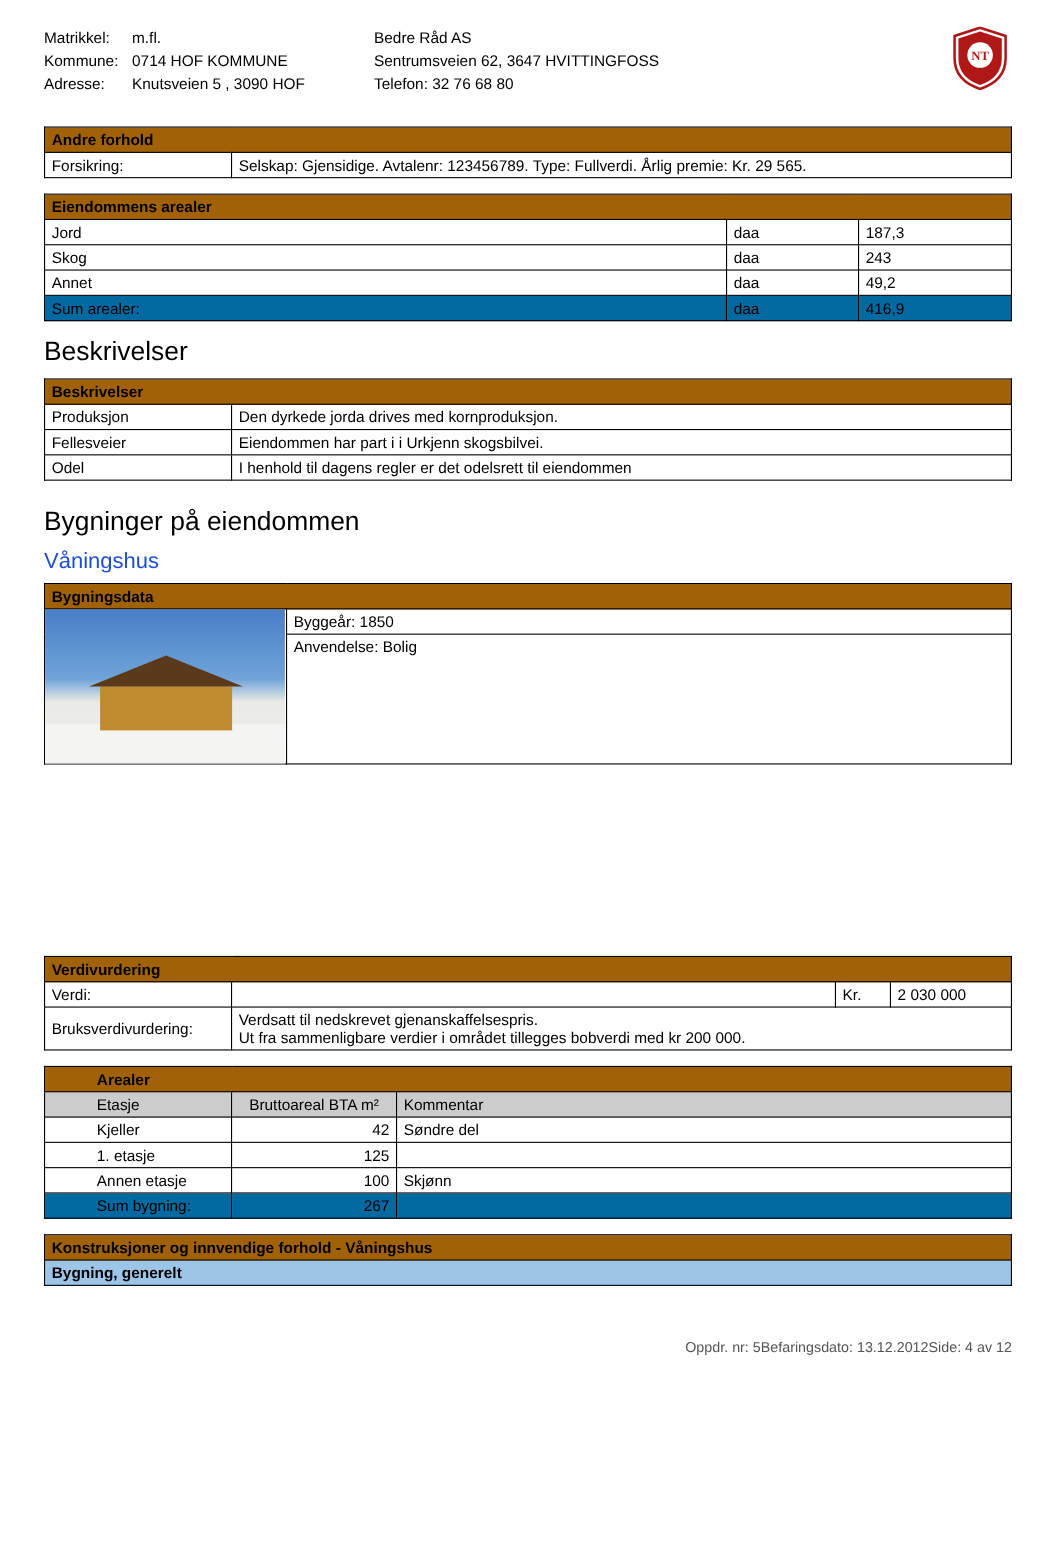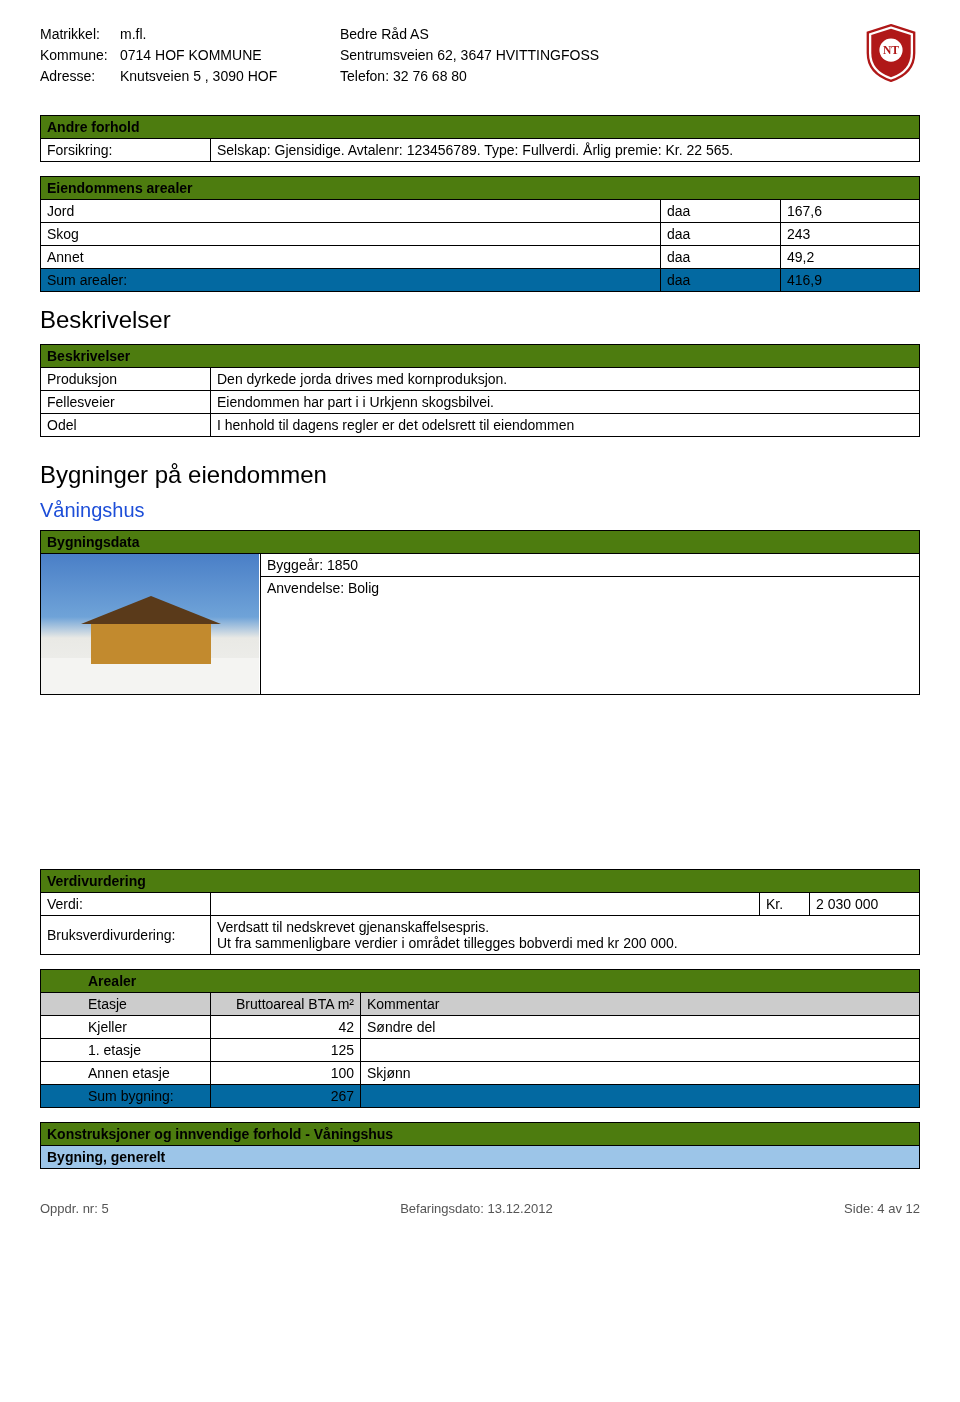--- a/index.html
+++ b/index.html
@@ -40,21 +40,21 @@
     margin-bottom: 14px;
   }
   table.block td, table.block th {
     border: 1px solid #000;
     padding: 3px 6px;
     font-size: 14px;
     text-align: left;
     vertical-align: middle;
   }
   .section-head {
-    background: #4d7c0f;
+    background: #a16207;
     font-weight: bold;
     font-size: 16px;
   }
   .section-head-small {
     background: #9cc5e8;
     font-weight: bold;
     font-size: 14px;
   }
   .col-h {
     background: #ccc;
@@ -102,24 +102,24 @@
   }
   .photo .snow1 {
     position: absolute; left:0; bottom:0; width:100%; height:36px;
     background: #f4f4f2;
   }
 
   .gap { height: 160px; }
 
   .footer {
     display: flex;
-    justify-content: space-between;
+    justify-content: flex-end;
     font-size: 13px;
     color: #555;
-    margin-top: 26px;
+    margin-top: 42px;
     padding-top: 6px;
   }
 
   .twocol td:first-child { width: 170px; }
   .threecol td:nth-child(1) { width: 170px; }
   .threecol td:nth-child(2) { width: auto; }
   .arealer td:nth-child(1){ width:170px;padding-left:47px; }
   .arealer td:nth-child(2){ width:150px; text-align:right;}
 </style>
 </head>
@@ -157,34 +157,34 @@
     </div>
   </div>
 
   <table class="block twocol">
     <tbody>
         <tr>
           <td class="section-head" colspan="2">Andre forhold</td>
         </tr>
     <tr>
       <td>Forsikring:</td>
-      <td>Selskap: Gjensidige.  Avtalenr: 123456789.  Type: Fullverdi.  Årlig premie: Kr. 22 565.</td>
+      <td>Selskap: Gjensidige.  Avtalenr: 123456789.  Type: Fullverdi.  Årlig premie: Kr. 29 565.</td>
     </tr>
   </tbody>
     </table>
 
   <table class="block">
     <tbody>
         <tr>
           <td class="section-head" colspan="3">Eiendommens arealer</td>
         </tr>
     <tr>
       <td style="width:620px">Jord</td>
       <td class="num" style="width:120px">daa</td>
-      <td class="num">167,6</td>
+      <td class="num">187,3</td>
     </tr>
     <tr>
       <td>Skog</td>
       <td class="num">daa</td>
       <td class="num">243</td>
     </tr>
     <tr>
       <td>Annet</td>
       <td class="num">daa</td>
       <td class="num">49,2</td>
@@ -264,21 +264,21 @@
   </tbody>
     </table>
 
   <table class="block arealer">
     <tbody>
         <tr>
           <td class="section-head" colspan="3">Arealer</td>
         </tr>
     <tr>
       <td class="col-h">Etasje</td>
-      <td class="col-h" style="text-align:right">Bruttoareal BTA m²</td>
+      <td class="col-h" style="text-align:center">Bruttoareal BTA m²</td>
       <td class="col-h">Kommentar</td>
     </tr>
     <tr>
       <td>Kjeller</td>
       <td>42</td>
       <td>Søndre del</td>
     </tr>
     <tr>
       <td>1. etasje</td>
       <td>125</td>

